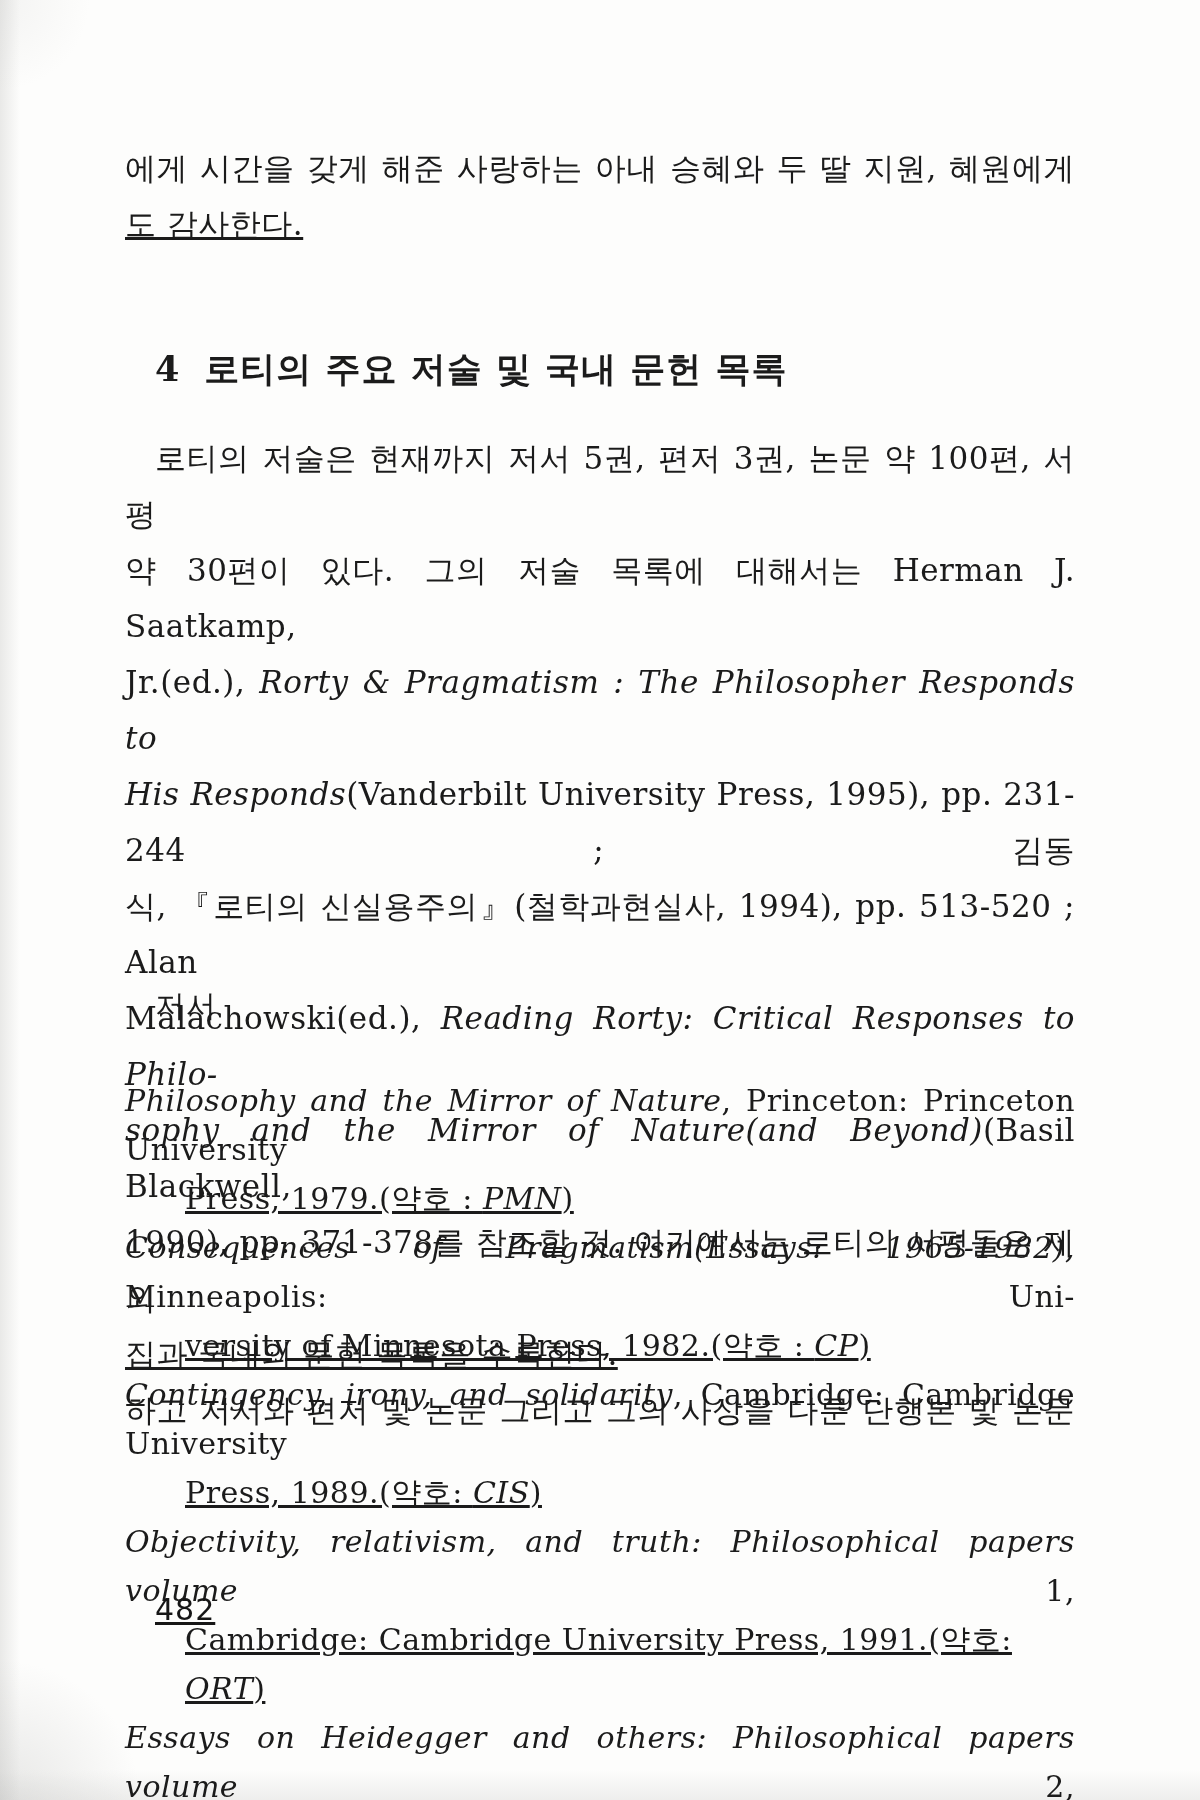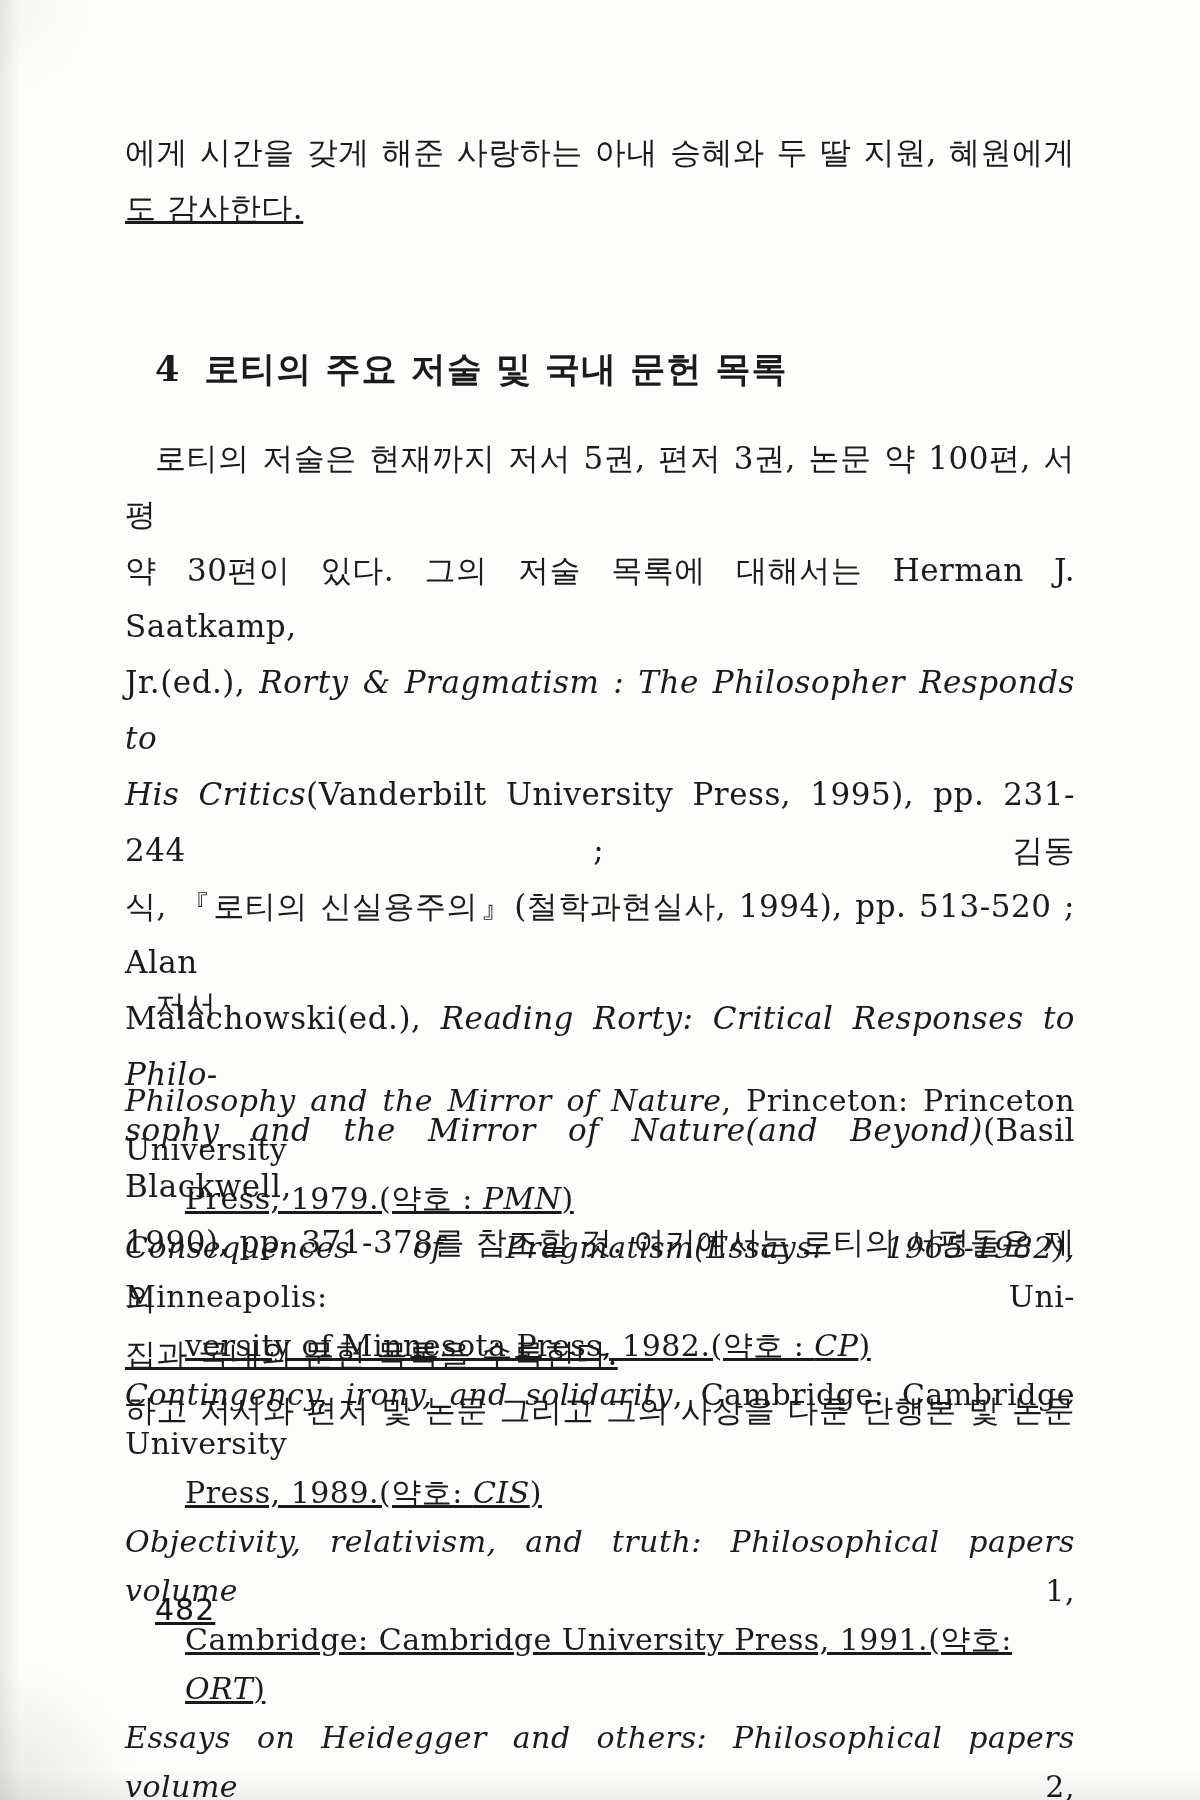--- a/index.html
+++ b/index.html
@@ -42,21 +42,21 @@
     text-align-last: justify;
   }
   .line.short {
     text-align: left;
     text-align-last: left;
     text-decoration: underline;
   }
   .indent1 { text-indent: 30px; }
   .it { font-style: italic; }
 
-  .dedication { top: 124px; }
+  .dedication { top: 140px; }
 
   .heading { top: 348px; left: 155px; width: 920px; }
   .heading h2 {
     margin: 0;
     font-size: 35px;
     font-weight: bold;
     letter-spacing: 1px;
     line-height: 1.2;
   }
   .heading .num { margin-right: 24px; }
@@ -101,21 +101,21 @@
   </div>
 
   <div class="block heading">
     <h2><span class="num">4</span><span>로티의 주요 저술 및 국내 문헌 목록</span></h2>
   </div>
 
   <div class="block intro">
     <p class="line indent1"><span>로티의 저술은 현재까지 저서 5권, 편저 3권, 논문 약 100편, 서평</span></p>
     <p class="line"><span>약 30편이 있다. 그의 저술 목록에 대해서는 Herman J. Saatkamp,</span></p>
     <p class="line"><span>Jr.(ed.), </span><span class="it">Rorty &amp; Pragmatism : The Philosopher Responds to</span></p>
-    <p class="line"><span class="it">His Critics</span><span>(Vanderbilt University Press, 1995), pp. 231-244 ; 김동</span></p>
+    <p class="line"><span class="it">His Responds</span><span>(Vanderbilt University Press, 1995), pp. 231-244 ; 김동</span></p>
     <p class="line"><span>식, 『로티의 신실용주의』(철학과현실사, 1994), pp. 513-520 ; Alan</span></p>
     <p class="line"><span>Malachowski(ed.), </span><span class="it">Reading Rorty: Critical Responses to Philo-</span></p>
     <p class="line"><span class="it">sophy and the Mirror of Nature(and Beyond)</span><span>(Basil Blackwell,</span></p>
     <p class="line"><span>1990), pp. 371-378를 참조할 것. 여기에서는 로티의 서평들은 제외</span></p>
     <p class="line short"><span>집과 국내의 문헌 목록을 수록한다.</span></p>
     <p class="line"><span>하고 저서와 편저 및 논문 그리고 그의 사상을 다룬 단행본 및 논문</span></p>
   </div>
 
   <div class="block subheading">
     <h3>저서</h3>

